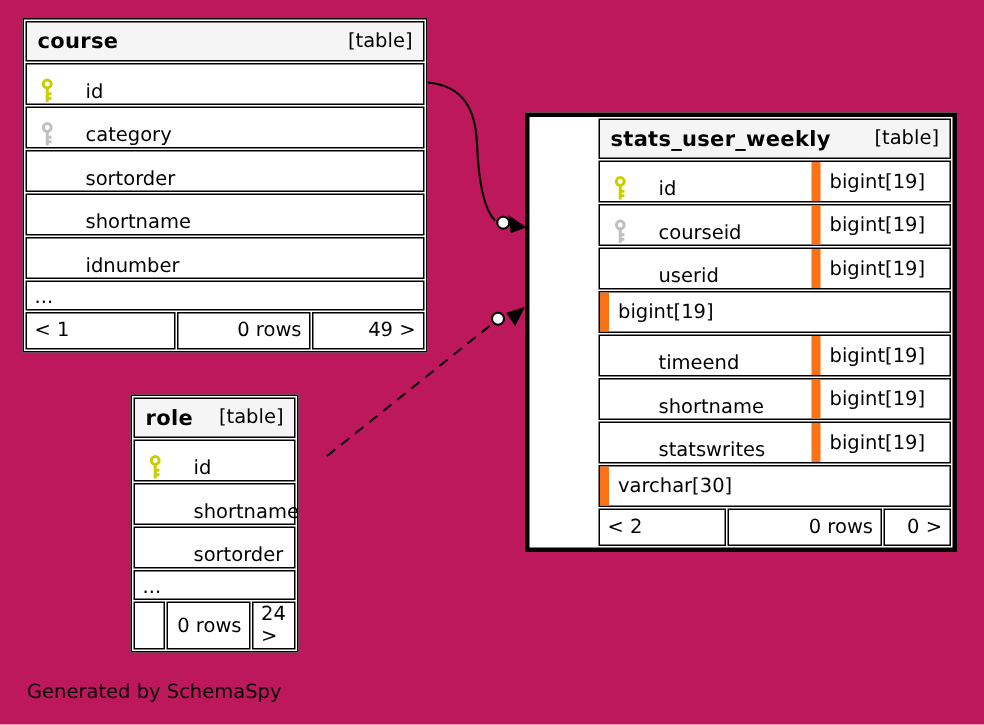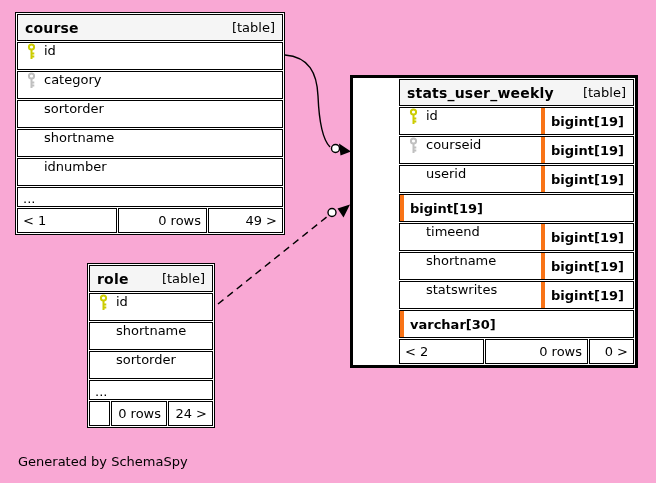--- a/index.html
+++ b/index.html
@@ -3,21 +3,21 @@
 <meta charset="utf-8">
 <style>
   * { margin:0; padding:0; box-sizing:border-box; }
   html,body { background:#ffffff; }
   body {
     font-family:"DejaVu Sans","Liberation Sans",sans-serif;
     font-size:13px; color:#000;
   }
   .canvas {
     position:relative; width:656px; height:483px;
-    background:#f9a8d4; overflow:hidden;
+    background:#be185d; overflow:hidden;
   }
   .rel-layer {
     position:absolute; left:0; top:0; width:656px; height:483px;
     pointer-events:none;
   }
   .db-table {
     position:absolute; background:#ffffff;
     border:1px solid #000;
     display:flex; flex-direction:column; gap:1px;
     padding:1px;
@@ -28,46 +28,46 @@
     display:flex; align-items:center; justify-content:space-between;
     padding:0 7px; flex:0 0 27px;
   }
   .t-header .t-name { font-weight:bold; font-size:14px; letter-spacing:0.2px; }
   .t-header .t-tag { font-size:13px; }
   .t-row {
     border:1px solid #000; background:#fff;
     display:flex; align-items:stretch; flex:0 0 28px; gap:1px;
   }
   .cell-name {
-    flex:1 1 auto; display:flex; align-items:flex-start;
-    padding:0 6px 0 8px; gap:7px;
+    flex:1 1 auto; display:flex; align-items:flex-end;
+    padding:0 6px 0 8px; gap:20px;
   }
   .cell-type {
-    flex:0 0 92px; border-left:4px solid #f97316;
-    display:flex; align-items:center; padding:0 4px 0 6px;font-weight:bold;
+    flex:0 0 92px; border-left:6px solid #f97316;
+    display:flex; align-items:center; padding:0 4px 0 6px;
   }
   .key { width:11px; height:17px; flex:0 0 11px; }
   .key.none svg { visibility:hidden; }
   .ellipsis-row {
     border:1px solid #000; background:#fff; flex:0 0 20px;
     display:flex; align-items:flex-end; padding:0 5px 2px 5px;
     line-height:10px;
   }
   .t-footer { display:flex; gap:1px; flex:0 0 25px; }
   .f-cell {
     border:1px solid #000; background:#fff;
     display:flex; align-items:center; padding:0 5px;
   }
   .f-left   { justify-content:flex-start; }
   .f-right  { justify-content:flex-end; }
   .caption { position:absolute; left:18px; top:454px; font-size:13px; }
   
   #tbl-course { left:15px;  top:12px;  width:270px; }
   #tbl-stats  { left:350px; top:75px;  width:288px;padding-left:46px; }
-  #tbl-role   { left:87px;  top:263px; width:128px; }
+  #tbl-role   { left:87px;  top:263px; width:112px; }
   
   #tbl-course .f-1 { flex:0 0 100px; } #tbl-course .f-2 { flex:0 0 89px; }  #tbl-course .f-3 { flex:1; }
   #tbl-stats  .f-1 { flex:0 0 85px; }  #tbl-stats  .f-2 { flex:0 0 103px; } #tbl-stats  .f-3 { flex:1; }
   #tbl-role   .f-1 { flex:0 0 21px; }  #tbl-role   .f-2 { flex:0 0 56px; }  #tbl-role   .f-3 { flex:1; }
 </style>
 </head>
 <body>
 
 <div class="canvas">
 

